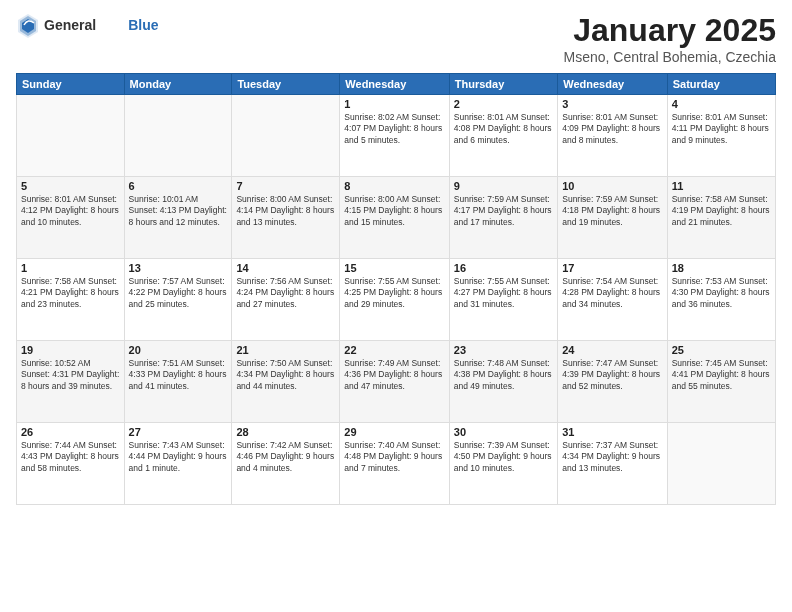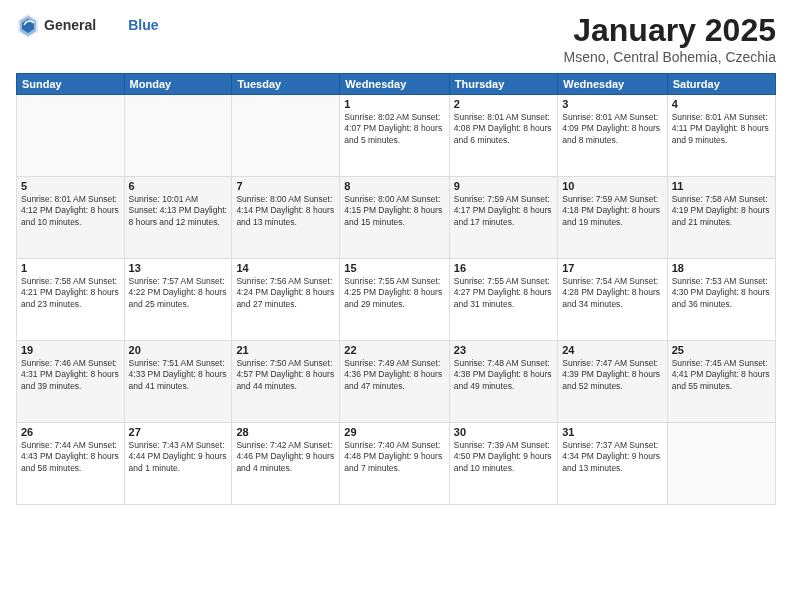--- a/index.html
+++ b/index.html
@@ -276,36 +276,36 @@
             <span class="day-number">18</span>
             <div class="day-info">Sunrise: 7:53 AM
 Sunset: 4:30 PM
 Daylight: 8 hours
 and 36 minutes.</div>
           </td>
         </tr>
         <tr>
           <td>
             <span class="day-number">19</span>
-            <div class="day-info">Sunrise: 7:46 AM
+            <div class="day-info">Sunrise: 10:52 AM
 Sunset: 4:31 PM
 Daylight: 8 hours
 and 39 minutes.</div>
           </td>
           <td>
             <span class="day-number">20</span>
             <div class="day-info">Sunrise: 7:51 AM
 Sunset: 4:33 PM
 Daylight: 8 hours
 and 41 minutes.</div>
           </td>
           <td>
             <span class="day-number">21</span>
             <div class="day-info">Sunrise: 7:50 AM
-Sunset: 4:57 PM
+Sunset: 4:34 PM
 Daylight: 8 hours
 and 44 minutes.</div>
           </td>
           <td>
             <span class="day-number">22</span>
             <div class="day-info">Sunrise: 7:49 AM
 Sunset: 4:36 PM
 Daylight: 8 hours
 and 47 minutes.</div>
           </td>

